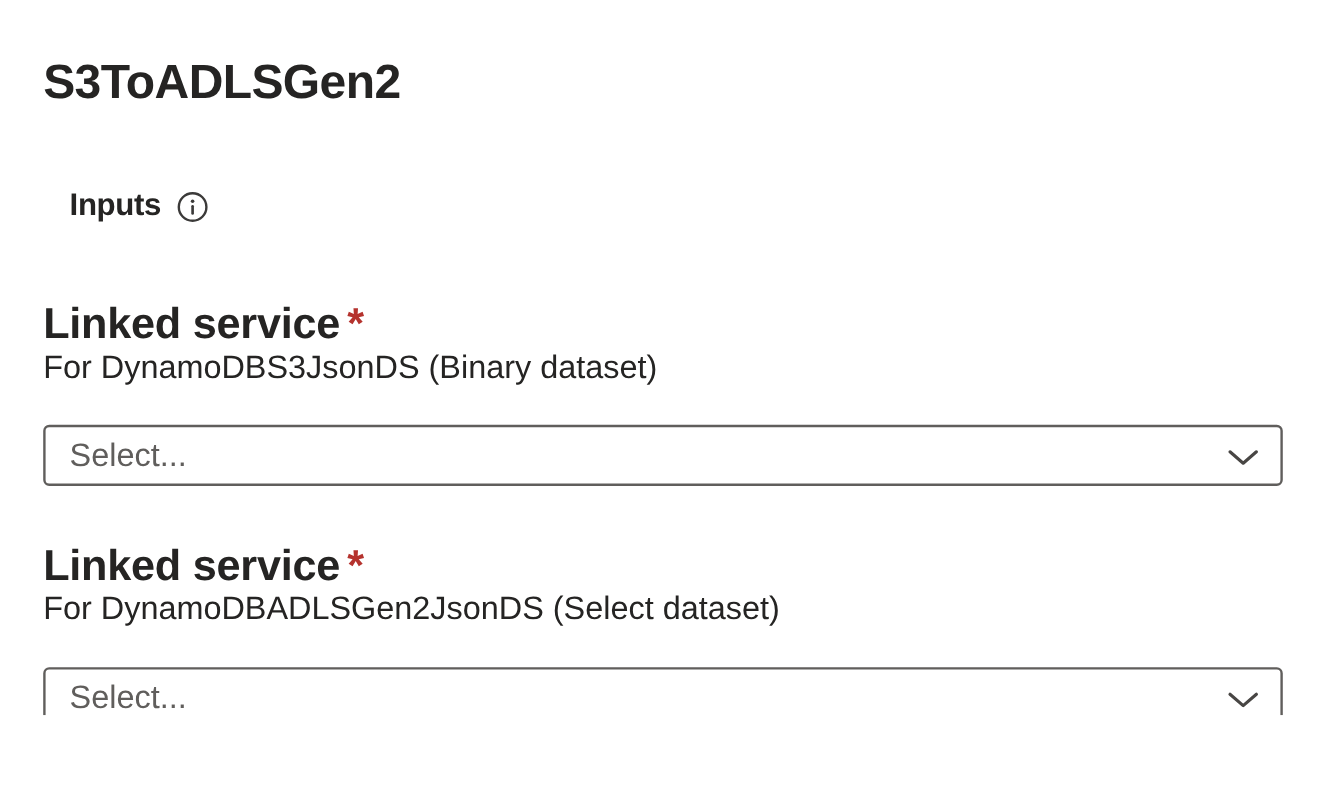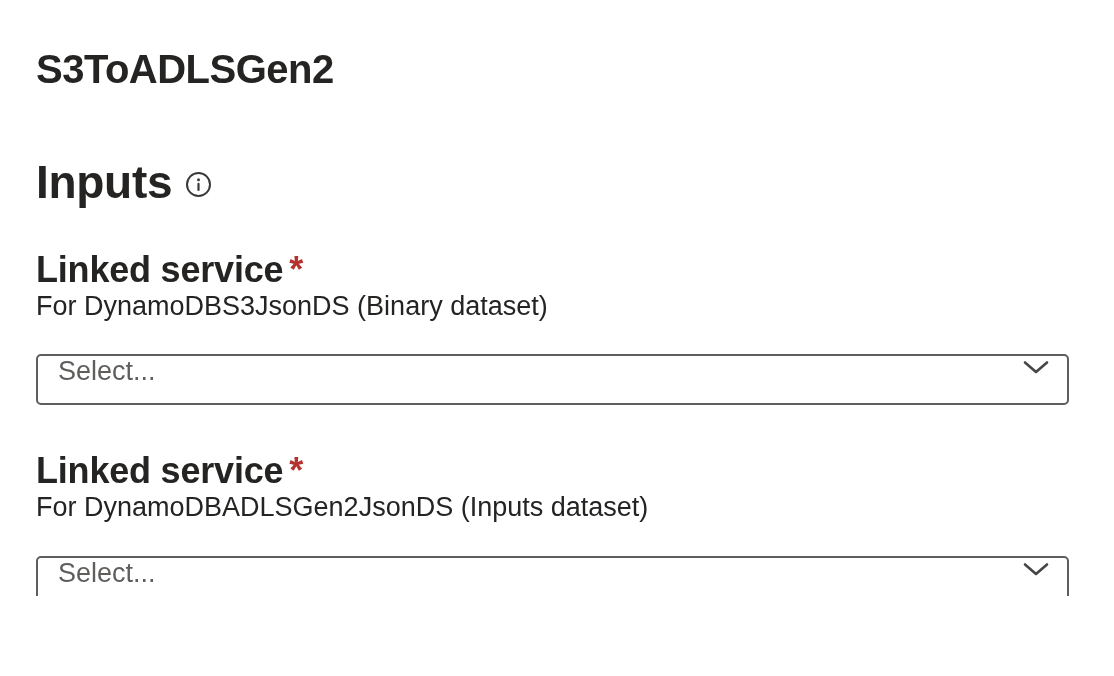--- a/index.html
+++ b/index.html
@@ -33,24 +33,25 @@
   }
   .inputs-row {
     position: absolute;
     left: 36px;
     top: 155px;
     display: flex;
     align-items: center;
     gap: 13px;
   }
   .inputs-heading {
-    font-size: 46px;
+    font-size: 26px;
     font-weight: 700;
     letter-spacing: -0.3px;
     color: var(--text);
+    margin-left: 22px;
   }
   .info-icon {
     display: inline-flex;
     align-items: center;
     justify-content: center;
     margin-top: 4px;
     cursor: default;
   }
   .field-label {
     position: absolute;
@@ -74,21 +75,21 @@
   }
   .dropdown {
     position: absolute;
     left: 36px;
     width: 1033px;
     height: 51px;
     border: 2px solid var(--border);
     border-radius: 5px;
     background: #ffffff;
     display: flex;
-    align-items: flex-start;
+    align-items: center;
     justify-content: space-between;
     padding: 0 18px 0 20px;
     cursor: pointer;
     gap: 16px;
   }
   .dropdown .placeholder {
     font-size: 27px;
     color: var(--placeholder);
   }
   .chevron-icon { display: inline-flex; margin-top: 4px; }
@@ -127,21 +128,21 @@
     <span class="chevron-icon">
       <svg width="26" height="15" viewBox="0 0 26 15" fill="none">
         <path d="M2 2.5 L13 12 L24 2.5" stroke="#484644" stroke-width="2.6" fill="none" stroke-linecap="round" stroke-linejoin="round"></path>
       </svg>
     </span>
   </div>
 
   <div class="field-label label-2">
     <span>Linked service</span><span class="required">*</span>
   </div>
-  <div class="field-desc desc-2">For DynamoDBADLSGen2JsonDS (Inputs dataset)</div>
+  <div class="field-desc desc-2">For DynamoDBADLSGen2JsonDS (Select dataset)</div>
   <div class="dropdown drop-2">
     <span class="placeholder">Select...</span>
     <span class="chevron-icon">
       <svg width="26" height="15" viewBox="0 0 26 15" fill="none">
         <path d="M2 2.5 L13 12 L24 2.5" stroke="#484644" stroke-width="2.6" fill="none" stroke-linecap="round" stroke-linejoin="round"></path>
       </svg>
     </span>
   </div>
 
 </div>

